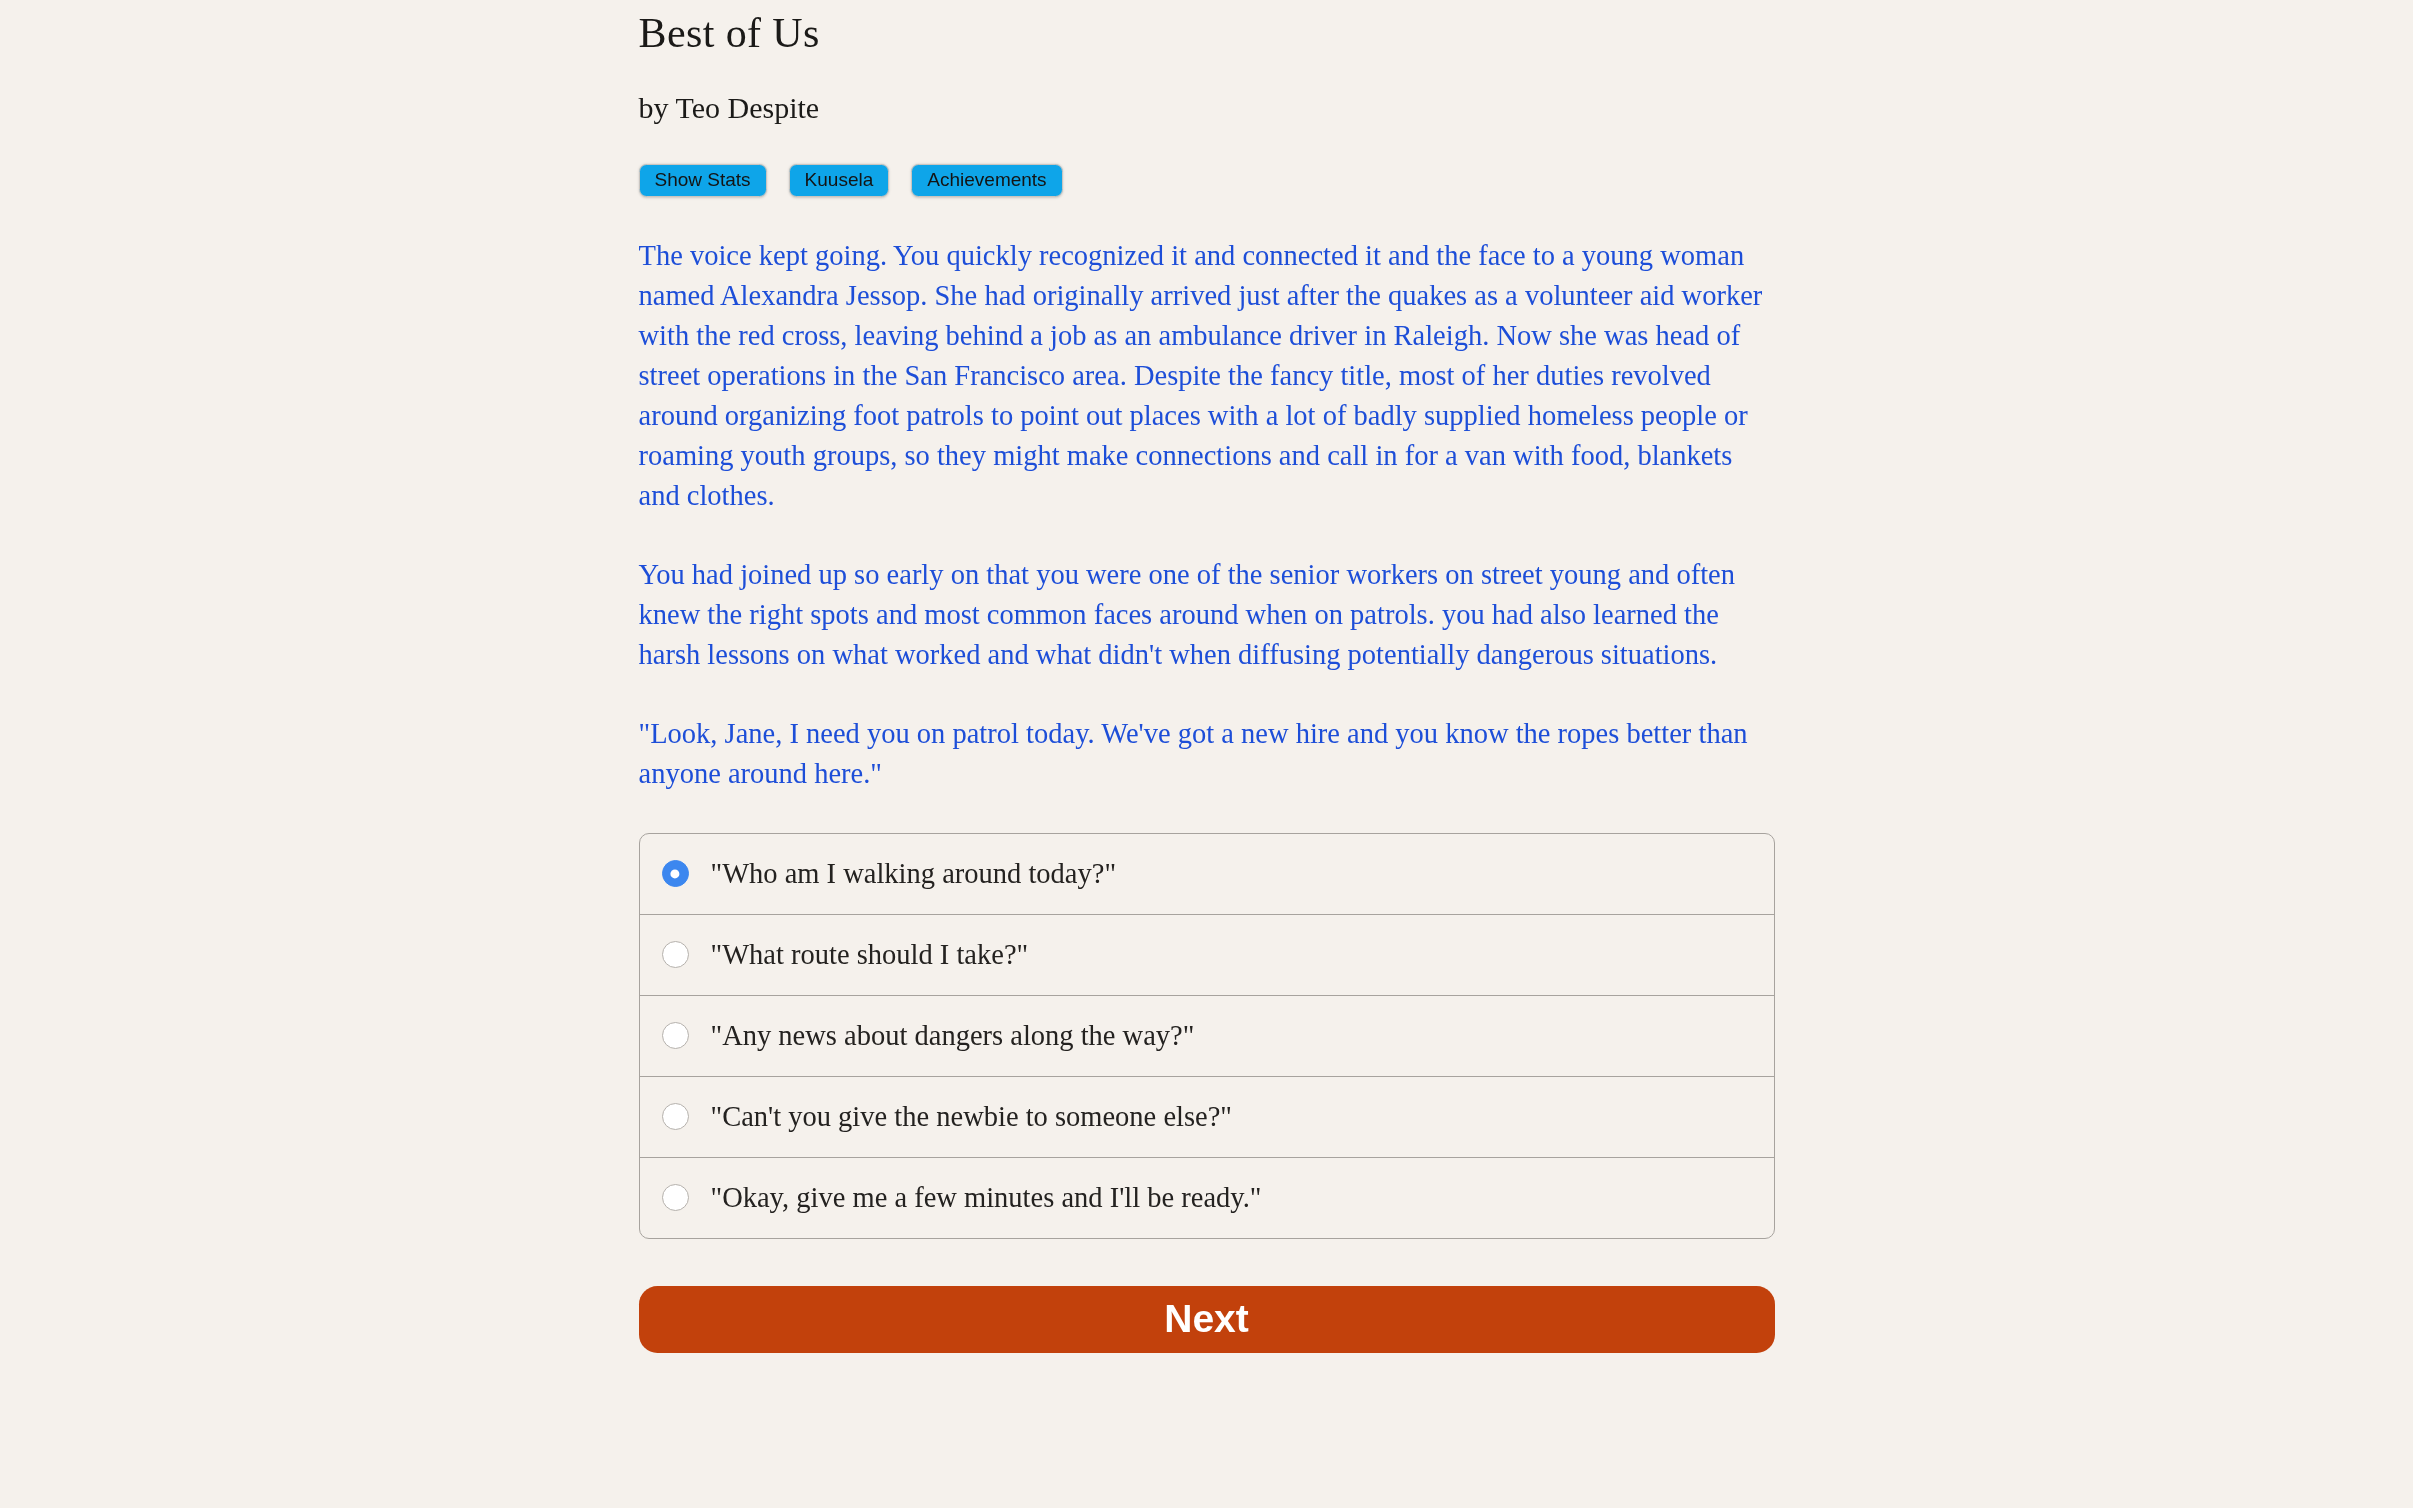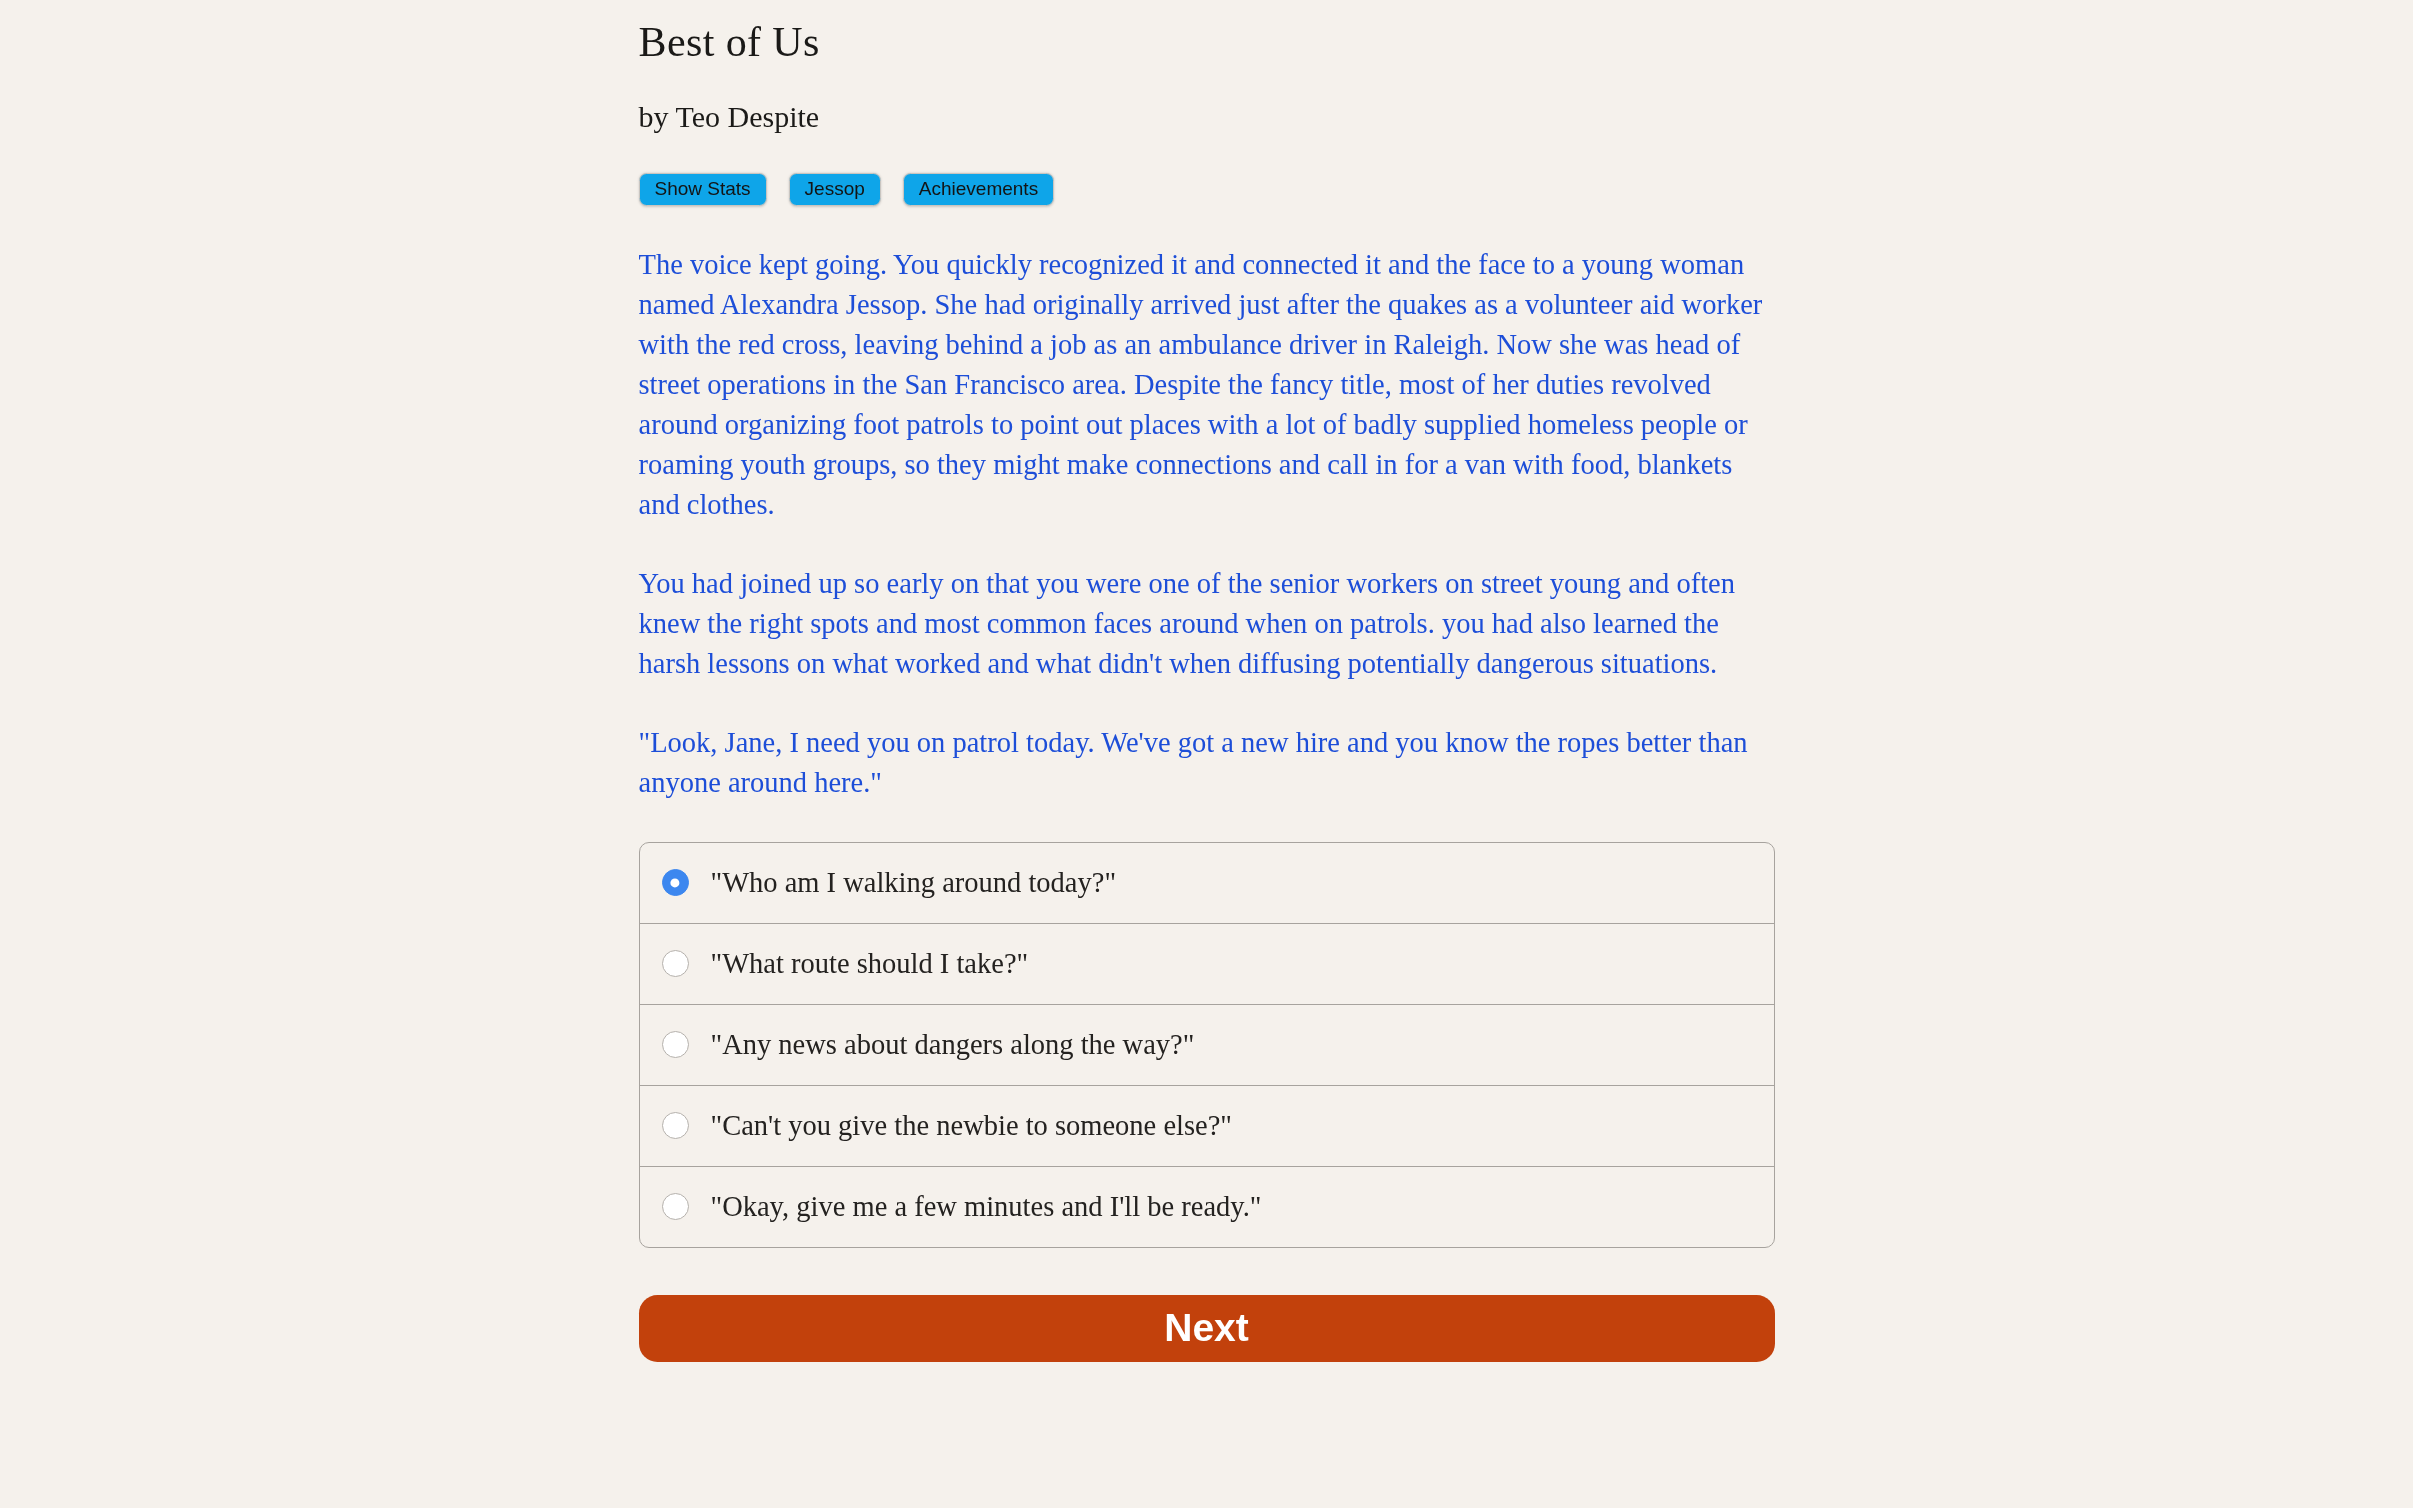--- a/index.html
+++ b/index.html
@@ -6,21 +6,21 @@
   html, body {
     width: 2413px;
     height: 1508px;
     background: #f5f1ec;
     font-family: "Liberation Serif", serif;
     color: #211f1d;
     overflow: hidden;
   }
   .content {
     width: 1136px;
-    margin: 14px auto;
+    margin: 5px auto;
     padding-top: 4px;
   }
   h1.title {
     font-size: 42px;
     font-weight: 400;
     color: #1b1a18;
     margin-bottom: 34px;
     letter-spacing: 0.4px;
   }
   .byline {
@@ -117,21 +117,21 @@
 <body>
 
 <div class="content">
 
   <h1 class="title">Best of Us</h1>
 
   <div class="byline">by Teo Despite</div>
 
   <div class="toolbar">
     <button>Show Stats</button>
-    <button>Jessop</button>
+    <button>Kuusela</button>
     <button>Achievements</button>
   </div>
 
   <p class="para">The voice kept going. You quickly recognized it and connected it and the face to a young woman named Alexandra Jessop. She had originally arrived just after the quakes as a volunteer aid worker with the red cross, leaving behind a job as an ambulance driver in Raleigh. Now she was head of street operations in the San Francisco area. Despite the fancy title, most of her duties revolved around organizing foot patrols to point out places with a lot of badly supplied homeless people or roaming youth groups, so they might make connections and call in for a van with food, blankets and clothes.</p>
   <p class="para">You had joined up so early on that you were one of the senior workers on street young and often knew the right spots and most common faces around when on patrols. you had also learned the harsh lessons on what worked and what didn't when diffusing potentially dangerous situations.</p>
   <p class="para">"Look, Jane, I need you on patrol today. We've got a new hire and you know the ropes better than anyone around here."</p>
 
   <div class="choices">
     <label class="choice-row">
       <span class="radio selected"></span>

